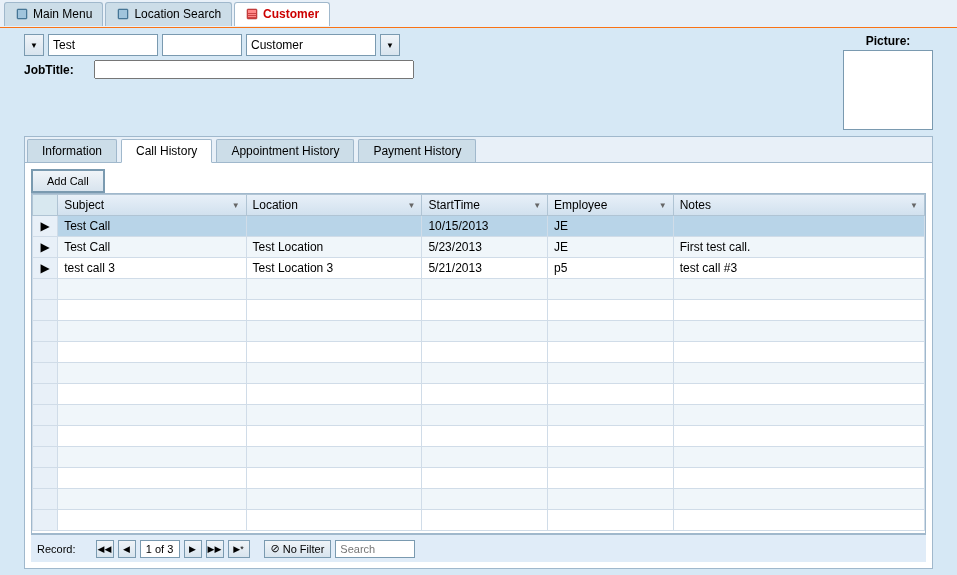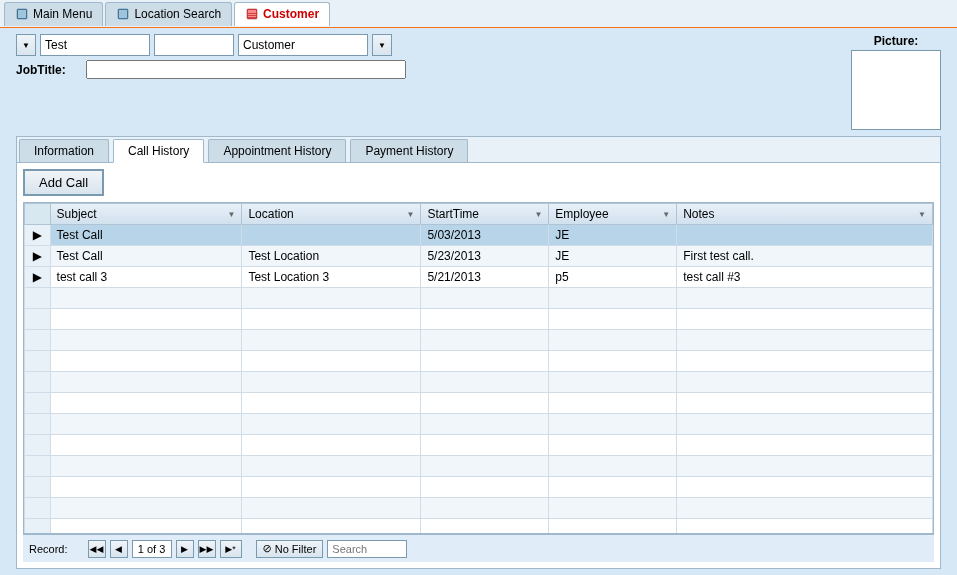--- a/index.html
+++ b/index.html
@@ -44,21 +44,21 @@
       height: 14px;
       margin-right: 4px;
       display: inline-flex;
       align-items: center;
       justify-content: center;
     }
 
     
     .main-content {
       background: #d6e8f5;
-      padding: 6px 16px;
+      padding: 6px 24px;
       height: calc(575px - 28px);
       display: flex;
       flex-direction: column;
     }
 
     
     .top-form {
       display: flex;
       align-items: flex-start;
       margin-bottom: 6px;
@@ -159,22 +159,21 @@
       padding: 6px;
       min-height: 0;
     }
 
     
     .add-call-btn {
       border: 2px solid #7a9ab0;
       background: linear-gradient(to bottom, #f0f4f8, #d8e4ee);
       padding: 4px 14px;
       cursor: pointer;
-      font-size: 13px;
-      margin-bottom: 6px;
+      font-size: 11px;
       align-self: flex-start;
     }
 
     
     .data-table-wrapper {
       flex: 1;
       overflow: auto;
       border: 1px solid #a0b8cc;
       min-height: 0;
     }
@@ -415,21 +414,21 @@
                 </div>
               </th>
             </tr>
           </thead>
           <tbody id="call-history-tbody">
 
           <tr class="selected">
       <td class="row-selector">▶</td>
       <td>Test Call</td>
       <td></td>
-      <td>5/03/2013</td>
+      <td>10/15/2013</td>
       <td>JE</td>
       <td></td>
     </tr>
               <tr>
       <td class="row-selector">▶</td>
       <td>Test Call</td>
       <td>Test Location</td>
       <td>5/23/2013</td>
       <td>JE</td>
       <td>First test call.</td>

